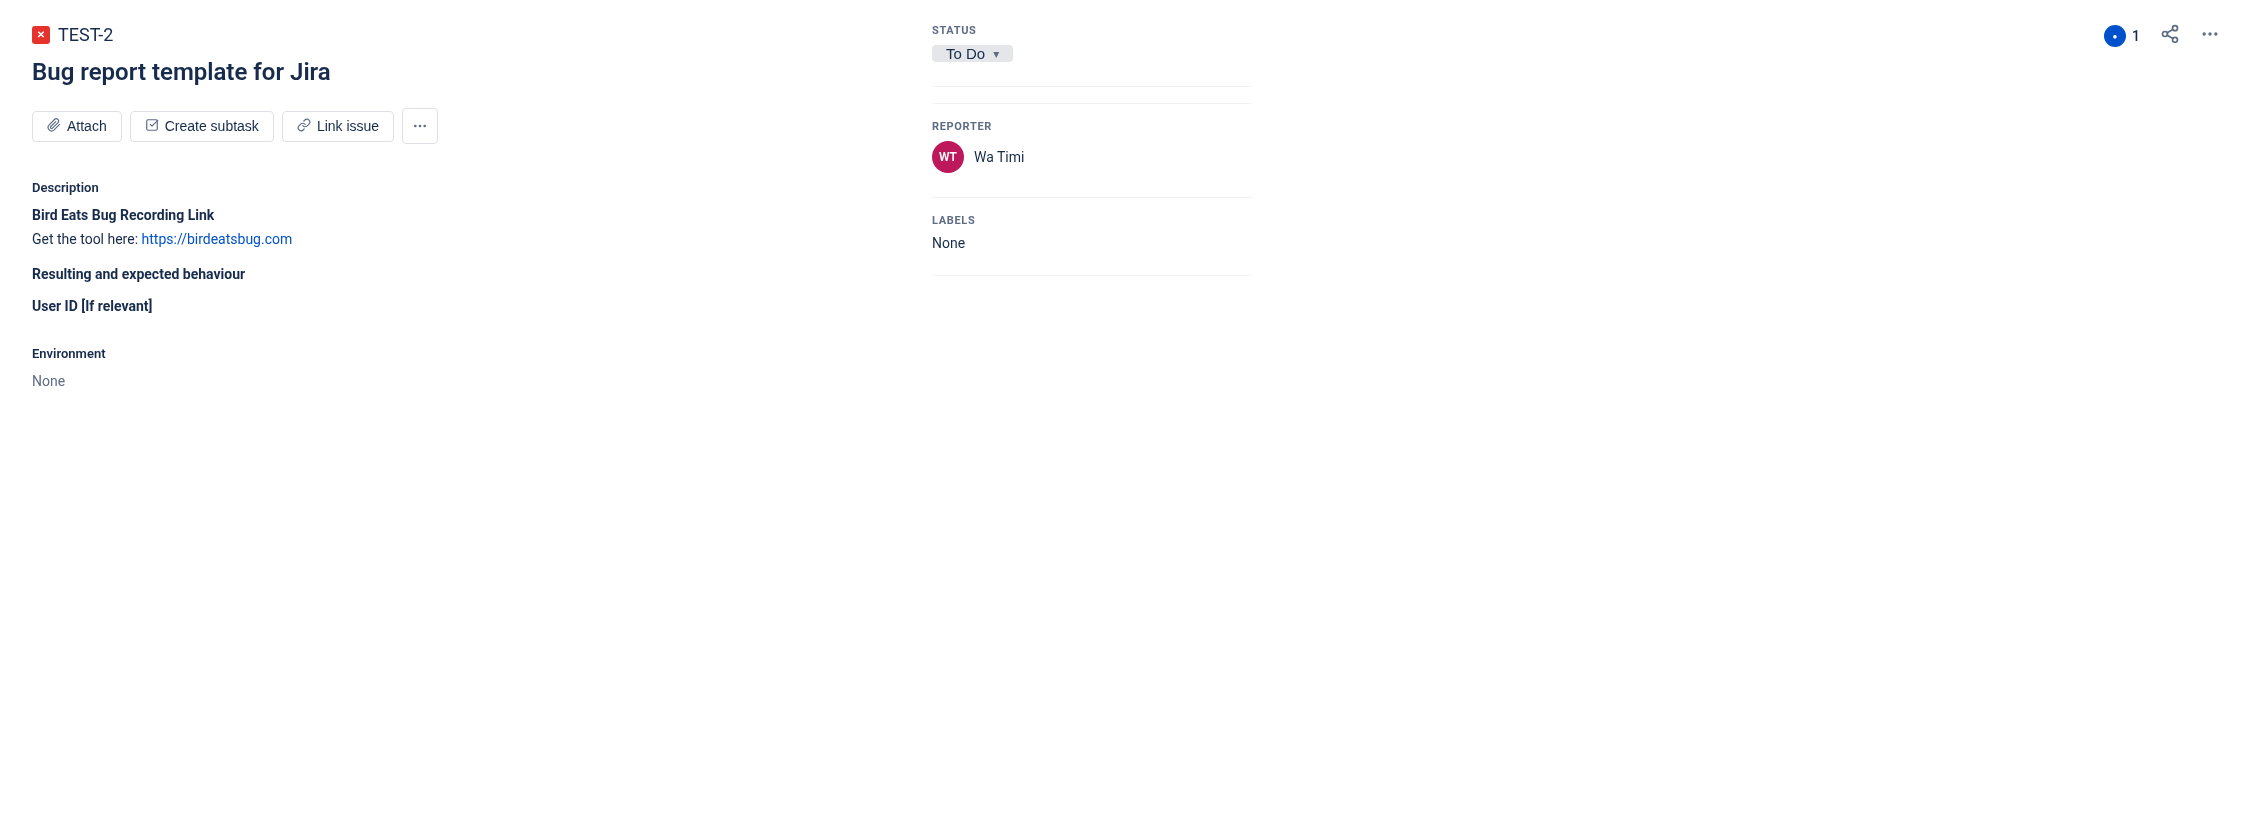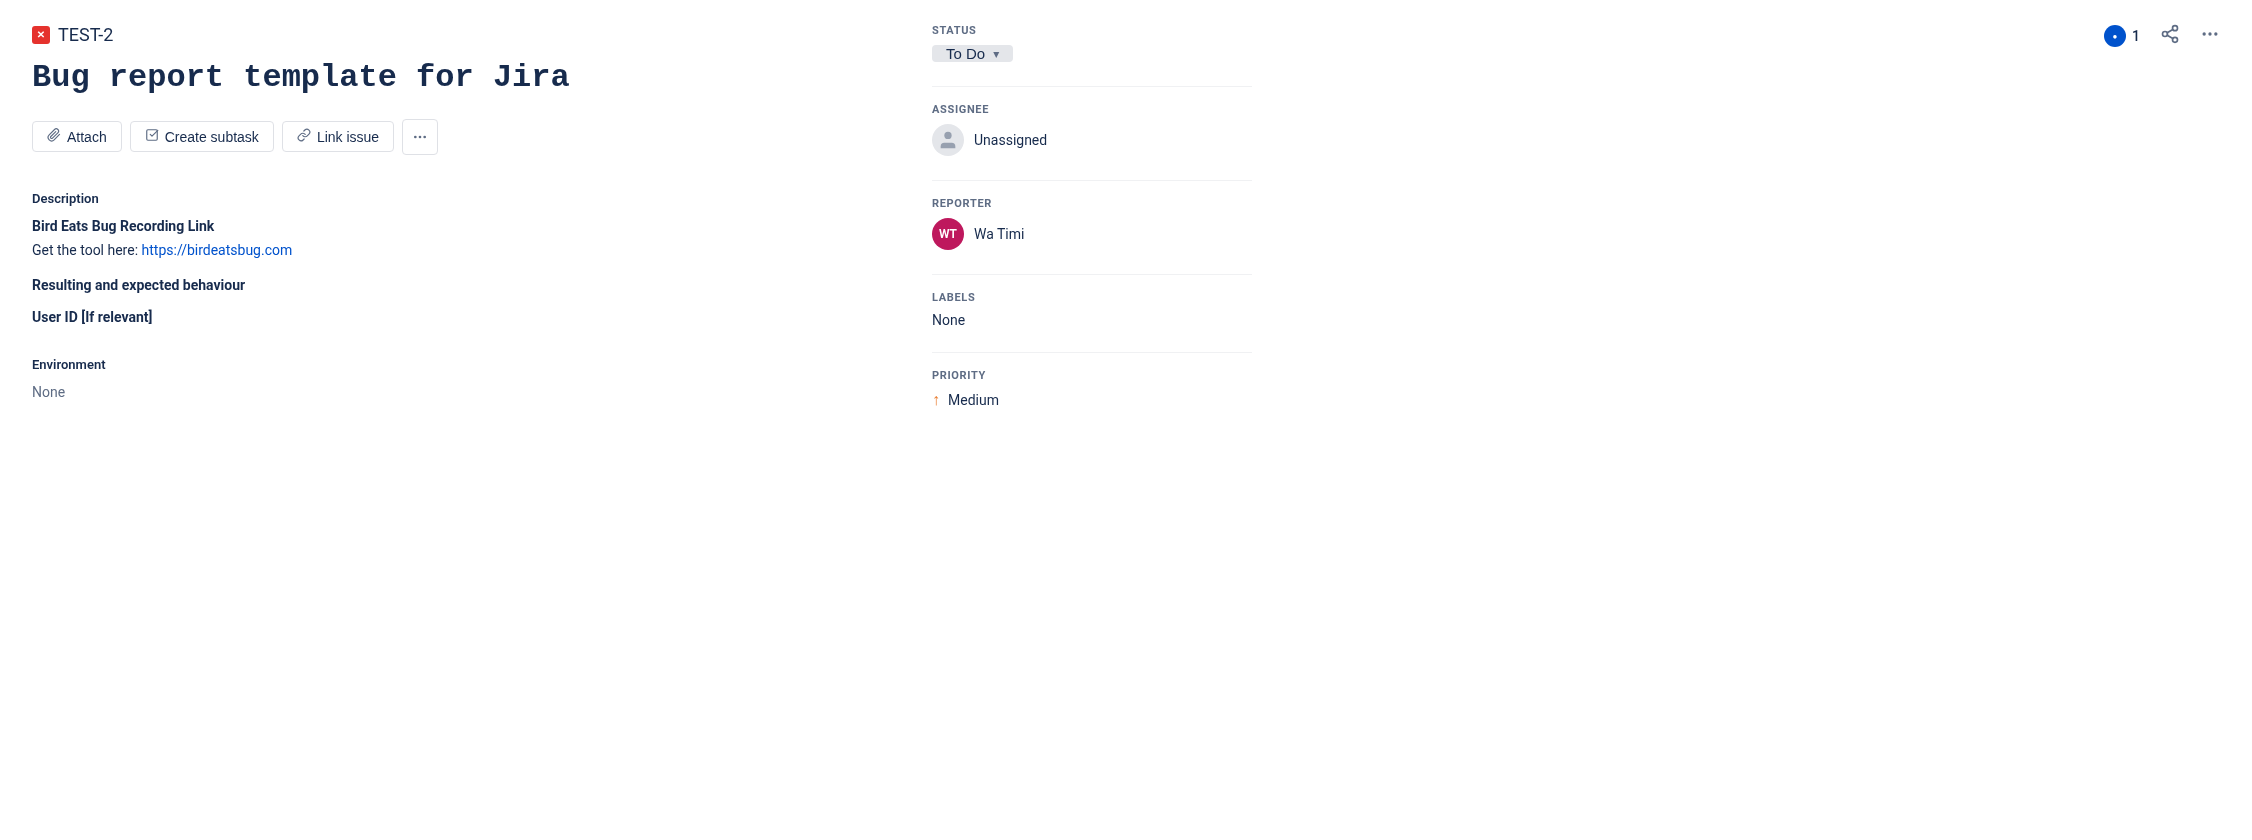--- a/index.html
+++ b/index.html
@@ -54,26 +54,25 @@
       font-weight: bold;
     }
 
     .issue-key {
       color: #172b4d;
       font-size: 18px;
       font-weight: 400;
     }
 
     .issue-title {
-      font-size: 32px;
+      font-size: 24px;
       font-weight: 600;
       color: #172b4d;
       margin-bottom: 20px;
       line-height: 1.3;
-      font-family: Liberation Mono, monospace;
     }
 
     .toolbar {
       display: flex;
       gap: 8px;
       margin-bottom: 36px;
       align-items: center;
     }
 
     .toolbar-btn {
@@ -427,32 +426,20 @@
     <div class="status-section">
       <div class="field-label">STATUS</div>
       <button class="status-dropdown">
         <span>To Do</span>
         <span class="chevron-icon">▾</span>
       </button>
     </div>
 
     <div class="divider"></div>
 
-    <div class="assignee-section">
-      <div class="field-label">ASSIGNEE</div>
-      <div class="assignee-row">
-        <div class="avatar-unassigned">
-          <svg width="22" height="22" viewBox="0 0 24 24" fill="#97a0af">
-            <path d="M20 21v-2a4 4 0 0 0-4-4H8a4 4 0 0 0-4 4v2"></path>
-            <circle cx="12" cy="7" r="4"></circle>
-          </svg>
-        </div>
-        <span class="user-name">Unassigned</span>
-      </div>
-    </div>
 
     <div class="divider"></div>
 
     <div class="reporter-section">
       <div class="field-label">REPORTER</div>
       <div class="assignee-row">
         <div class="avatar-initials">
           <span>WT</span>
         </div>
         <span class="user-name">Wa Timi</span>
@@ -461,22 +448,15 @@
 
     <div class="divider"></div>
 
     <div class="labels-section">
       <div class="field-label">LABELS</div>
       <div class="labels-value">None</div>
     </div>
 
     <div class="divider"></div>
 
-    <div class="priority-section">
-      <div class="field-label">PRIORITY</div>
-      <div class="priority-row">
-        <span class="priority-arrow">↑</span>
-        <span class="priority-label">Medium</span>
-      </div>
-    </div>
 
   </div>
 </div>
 
 </body></html>

